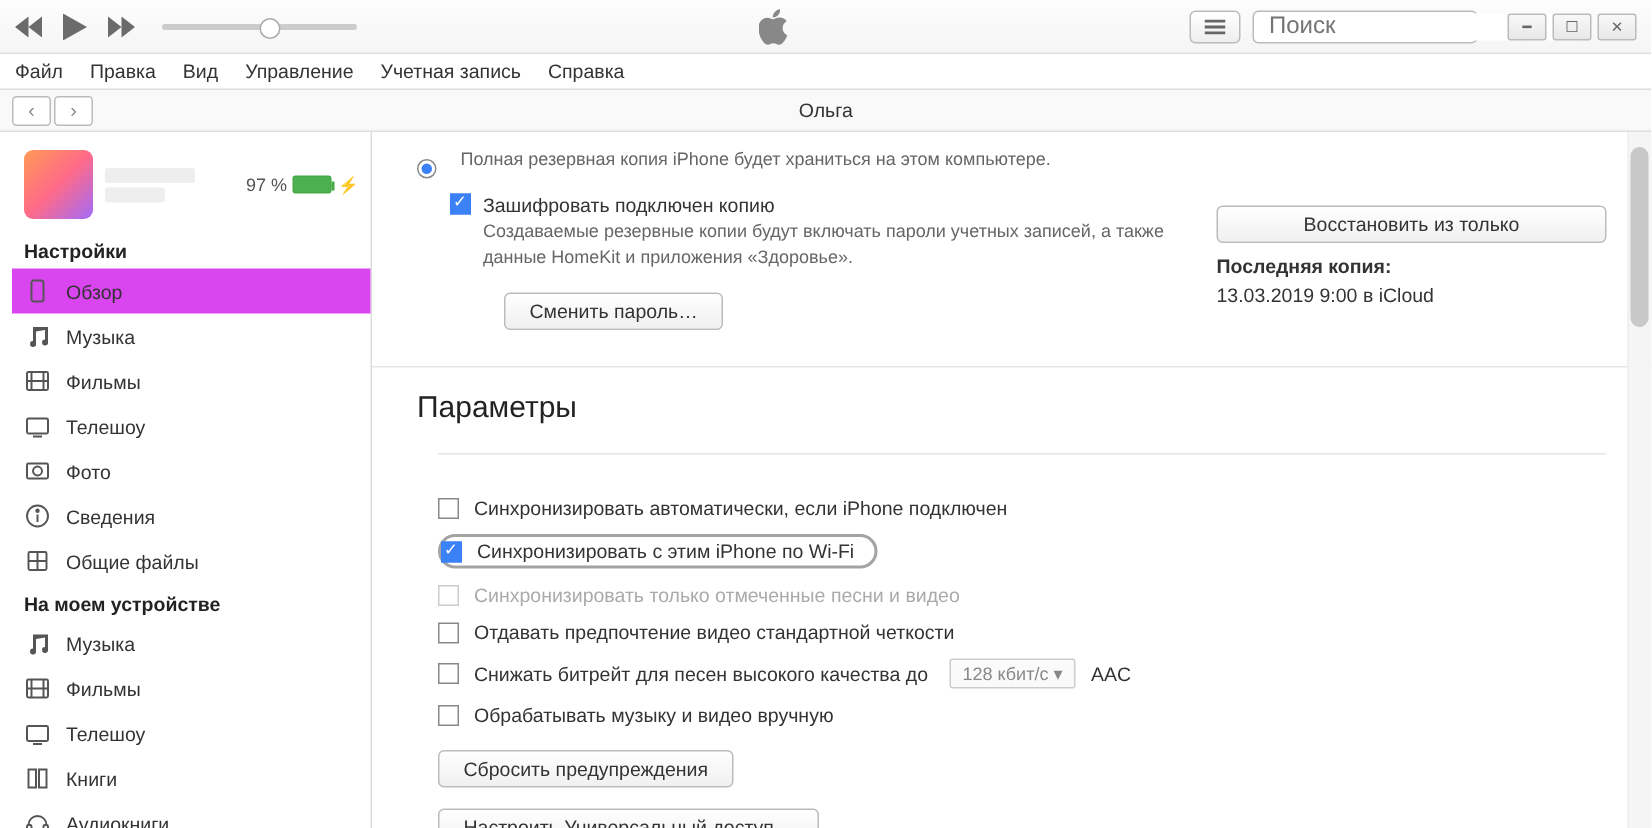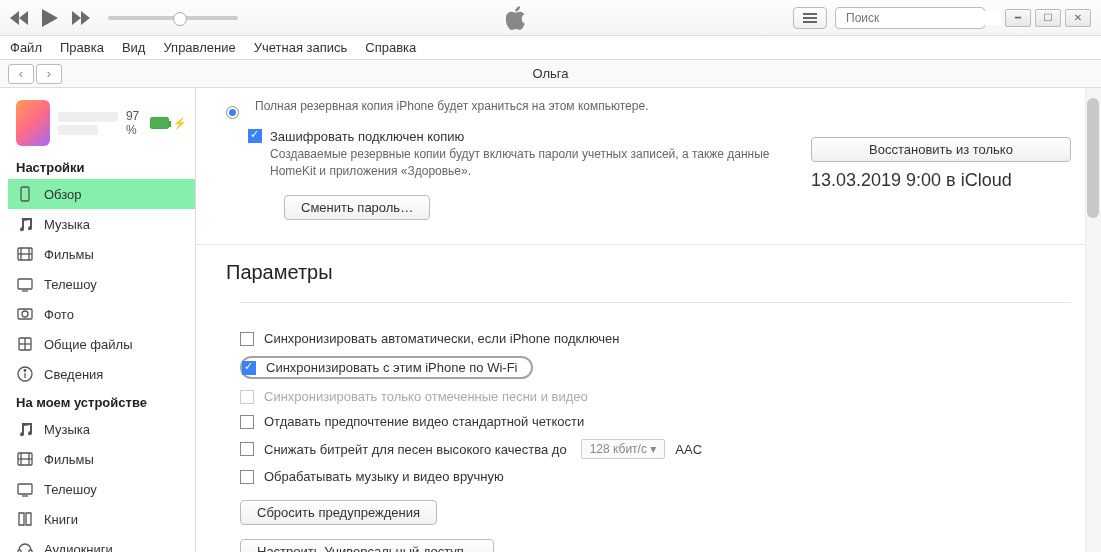--- a/index.html
+++ b/index.html
@@ -6,42 +6,42 @@
 body{width:1101px;height:552px;background:#fff;overflow:hidden;font-size:13px;color:#333}
 .top-bar{height:36px;background:linear-gradient(#fdfdfd,#f5f5f5);border-bottom:1px solid #ddd;display:flex;align-items:center;padding:0 10px}
 .playback{display:flex;gap:14px;align-items:center;margin-right:18px}
 .playback svg{fill:#6b6b6b;cursor:pointer}
 .volume{width:130px;height:4px;background:#ccc;border-radius:2px;position:relative}
 .volume::after{content:"";position:absolute;left:50%;top:-4px;width:12px;height:12px;background:#fff;border:1px solid #aaa;border-radius:50%}
 .center-logo{flex:1;display:flex;justify-content:center}
 .right-top{display:flex;gap:8px;align-items:center}
 .list-btn{width:34px;height:22px;border:1px solid #bbb;border-radius:4px;background:linear-gradient(#fff,#eee);display:flex;align-items:center;justify-content:center;cursor:pointer}
 .search-box{width:150px;height:22px;border:1px solid #bbb;border-radius:4px;display:flex;align-items:center;padding:0 6px;background:#fff}
-.search-box input{border:none;outline:none;font-size:12px;flex:1;margin-left:4px;color:#888}
+.search-box input{border:none;outline:none;font-size:16px;flex:1;margin-left:4px;color:#888}
 .win-btns{display:flex;gap:4px;margin-left:12px}
 .win-btn{width:26px;height:18px;border:1px solid #bbb;background:linear-gradient(#f8f8f8,#e8e8e8);border-radius:2px;font-size:10px;display:flex;align-items:center;justify-content:center;color:#666;cursor:pointer}
 .menu-bar{height:24px;background:#fff;border-bottom:1px solid #ddd;display:flex;align-items:center;padding:0 10px;gap:18px;font-size:13px}
 .menu-bar span{cursor:pointer;color:#333}
 .device-bar{height:28px;background:#f9f9f9;border-bottom:1px solid #ddd;display:flex;align-items:center;padding:0 8px;position:relative}
 .nav-btns{display:flex;gap:2px}
 .nav-btn{width:26px;height:20px;border:1px solid #bbb;border-radius:3px;background:#fff;display:flex;align-items:center;justify-content:center;cursor:pointer;color:#888}
 .device-bar .dtitle{position:absolute;left:50%;transform:translateX(-50%);font-size:13px;color:#333}
 .main{display:flex;height:464px}
-.sidebar{width:196px;border-right:1px solid #ddd;overflow-y:auto;padding:8px 0 8px 8px}
+.sidebar{width:248px;border-right:1px solid #ddd;overflow-y:auto;padding:8px 0 8px 8px}
 .device-info{display:flex;align-items:center;gap:8px;padding:4px 8px 8px}
 .device-thumb{width:46px;height:46px;background:linear-gradient(135deg,#ff9a56,#ff6a88,#a26bfa);border-radius:6px}
 .device-lines{flex:1}
 .line-blur{height:10px;background:#eee;border-radius:2px;margin:3px 0;width:60px}
 .battery-row{display:flex;align-items:center;gap:4px;font-size:12px;color:#555;justify-content:flex-end}
 .battery{width:26px;height:12px;border:1px solid #4a4;border-radius:2px;position:relative}
 .battery::after{content:"";position:absolute;right:-3px;top:3px;width:2px;height:6px;background:#4a4}
 .battery-fill{height:100%;width:97%;background:#4caf50}
 .sec-header{font-weight:600;font-size:13px;padding:6px 8px 4px;color:#222}
 .side-item{display:flex;align-items:center;gap:10px;padding:6px 8px;cursor:pointer;font-size:13px;color:#333;border-radius:0}
-.side-item.selected{background:#86efac}
+.side-item.selected{background:#d946ef}
 .side-item .ico{width:18px;height:18px;display:flex;align-items:center;justify-content:center;color:#555}
 .content{flex:1;overflow-y:auto;padding:0;position:relative}
 .scrollbar-right{position:absolute;right:0;top:0;bottom:0;width:16px;background:#f5f5f5;border-left:1px solid #eee}
 .scroll-thumb{position:absolute;right:2px;width:12px;background:#c8c8c8;border-radius:6px;top:10px;height:120px}
 .backup-area{display:flex;gap:30px;padding:10px 30px 18px;border-bottom:1px solid #e5e5e5}
 .backup-left{flex:1}
 .backup-right{width:260px}
 .radio-row{display:flex;align-items:center;gap:16px;margin-bottom:4px}
 .radio{width:13px;height:13px;border:1px solid #888;border-radius:50%;margin-top:2px;position:relative}
 .radio.checked::after{content:"";position:absolute;left:2px;top:2px;width:7px;height:7px;background:#3b82f6;border-radius:50%}
@@ -196,36 +196,36 @@
             <svg width="16" height="16" viewBox="0 0 16 16" fill="none" stroke="#555" stroke-width="1.3">
               <rect x="1" y="3" width="14" height="10" rx="1"></rect>
               <circle cx="8" cy="8" r="3"></circle>
             </svg>
           </span>
           <span>Фото</span>
         </div>
         <div class="side-item">
           <span class="ico">
             <svg width="16" height="16" viewBox="0 0 16 16" fill="none" stroke="#555" stroke-width="1.3">
+              <circle cx="8" cy="8" r="7"></circle>
+              <line x1="8" y1="7" x2="8" y2="12"></line>
+              <circle cx="8" cy="4.5" r="0.8" fill="#555"></circle>
+            </svg>
+          </span>
+          <span>Сведения</span>
+        </div>
+        <div class="side-item">
+          <span class="ico">
+            <svg width="16" height="16" viewBox="0 0 16 16" fill="none" stroke="#555" stroke-width="1.3">
               <rect x="2" y="2" width="12" height="12" rx="1"></rect>
               <line x1="8" y1="2" x2="8" y2="14"></line>
               <line x1="2" y1="8" x2="14" y2="8"></line>
             </svg>
           </span>
           <span>Общие файлы</span>
-        </div>
-        <div class="side-item">
-          <span class="ico">
-            <svg width="16" height="16" viewBox="0 0 16 16" fill="none" stroke="#555" stroke-width="1.3">
-              <circle cx="8" cy="8" r="7"></circle>
-              <line x1="8" y1="7" x2="8" y2="12"></line>
-              <circle cx="8" cy="4.5" r="0.8" fill="#555"></circle>
-            </svg>
-          </span>
-          <span>Сведения</span>
         </div>
       </div>
 
     <div class="sec-header">На моем устройстве</div>
     <div id="ondevice-list">
         <div class="side-item">
           <span class="ico">
             <svg width="16" height="16" viewBox="0 0 16 16" fill="#555">
               <path d="M5 2v9.3A2 2 0 1 0 7 13V5l6-1v6.3A2 2 0 1 0 15 12V2z"></path>
             </svg>
@@ -291,21 +291,22 @@
           <span style="font-weight:500">Зашифровать подключен копию</span>
         </div>
         <div class="sub-text" style="margin-left:44px">Создаваемые резервные копии будут включать пароли учетных записей, а также данные HomeKit и приложения «Здоровье».</div>
         <div style="margin-left:58px">
           <div class="btn">Сменить пароль…</div>
         </div>
       </div>
       <div class="backup-right">
         <div class="btn btn-wide" style="visibility:hidden">.</div>
         <div class="btn btn-wide">Восстановить из только</div>
-        <div style="font-size:18px">13.03.2019 9:00 в iCloud</div>
+        <div class="bold-lbl">Последняя копия:</div>
+        <div style="font-size:13px">13.03.2019 9:00 в iCloud</div>
       </div>
     </div>
 
     <div class="params-section">
       <div class="params-title">Параметры</div>
       <div class="params-list">
         <div class="param-row">
           <div class="checkbox"></div>
           <span>Синхронизировать автоматически, если iPhone подключен</span>
         </div>

